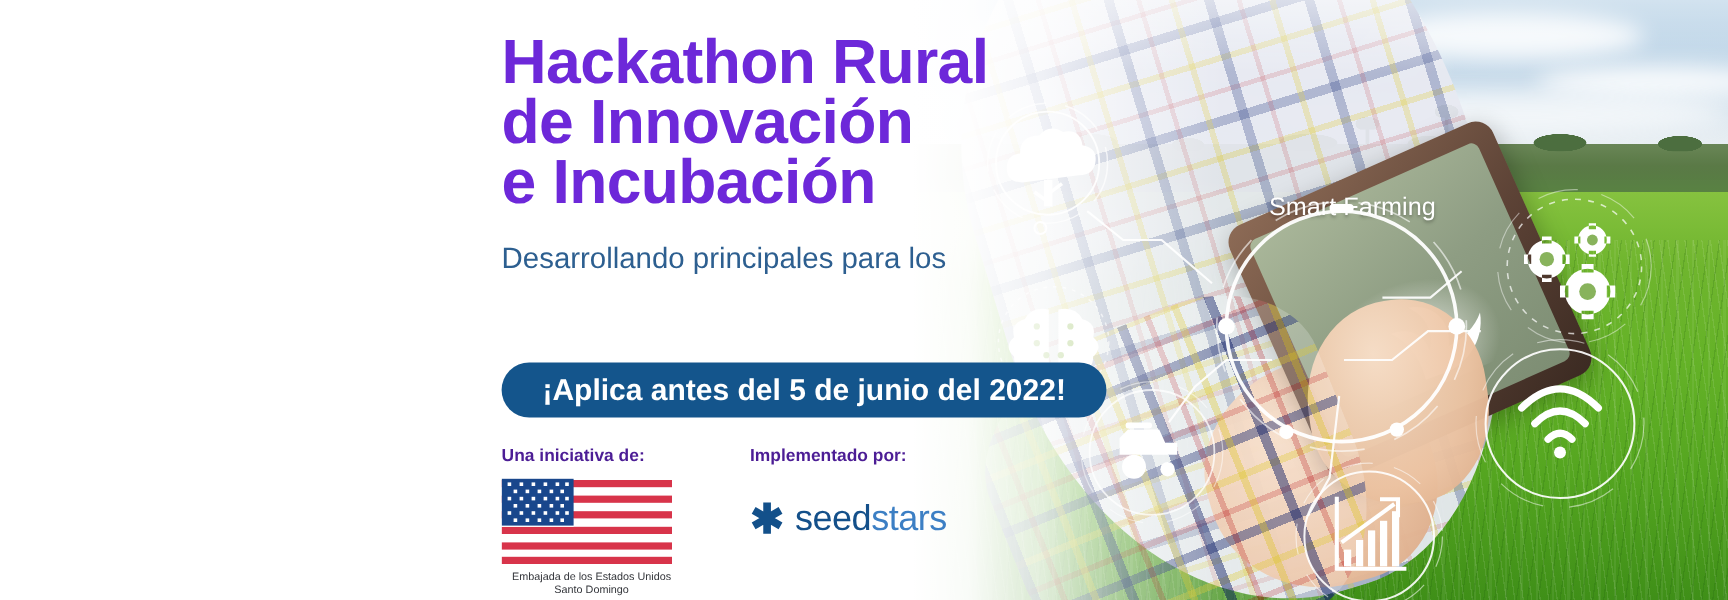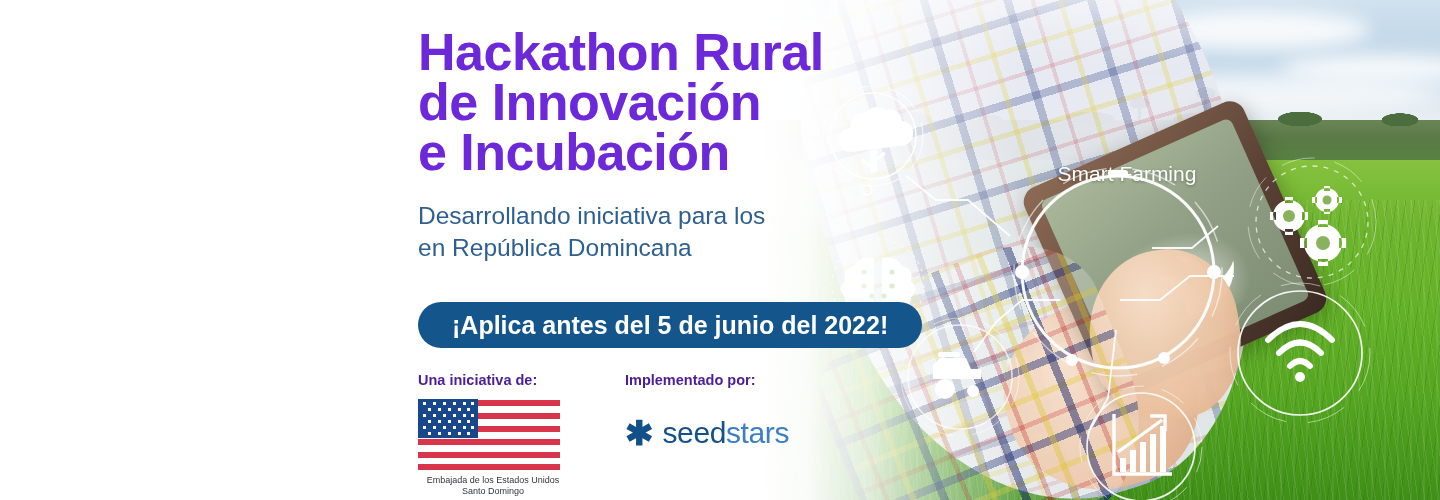--- a/index.html
+++ b/index.html
@@ -341,22 +341,21 @@
 
   <div class="content">
 
     <h1 class="title">
       <span>Hackathon Rural</span>
       <span>de Innovación</span>
       <span>e Incubación</span>
     </h1>
 
     <p class="subtitle">
-      <span>Desarrollando iniciativa para los</span>
-      <span>en República Domincana</span>
+      <span>Desarrollando principales para los</span>
     </p>
 
     <button class="cta">¡Aplica antes del 5 de junio del 2022!</button>
 
     <div class="credits">
 
       <div class="cred-col cred-a">
         <div class="cred-h">Una iniciativa de:</div>
 
         <div class="flag">

